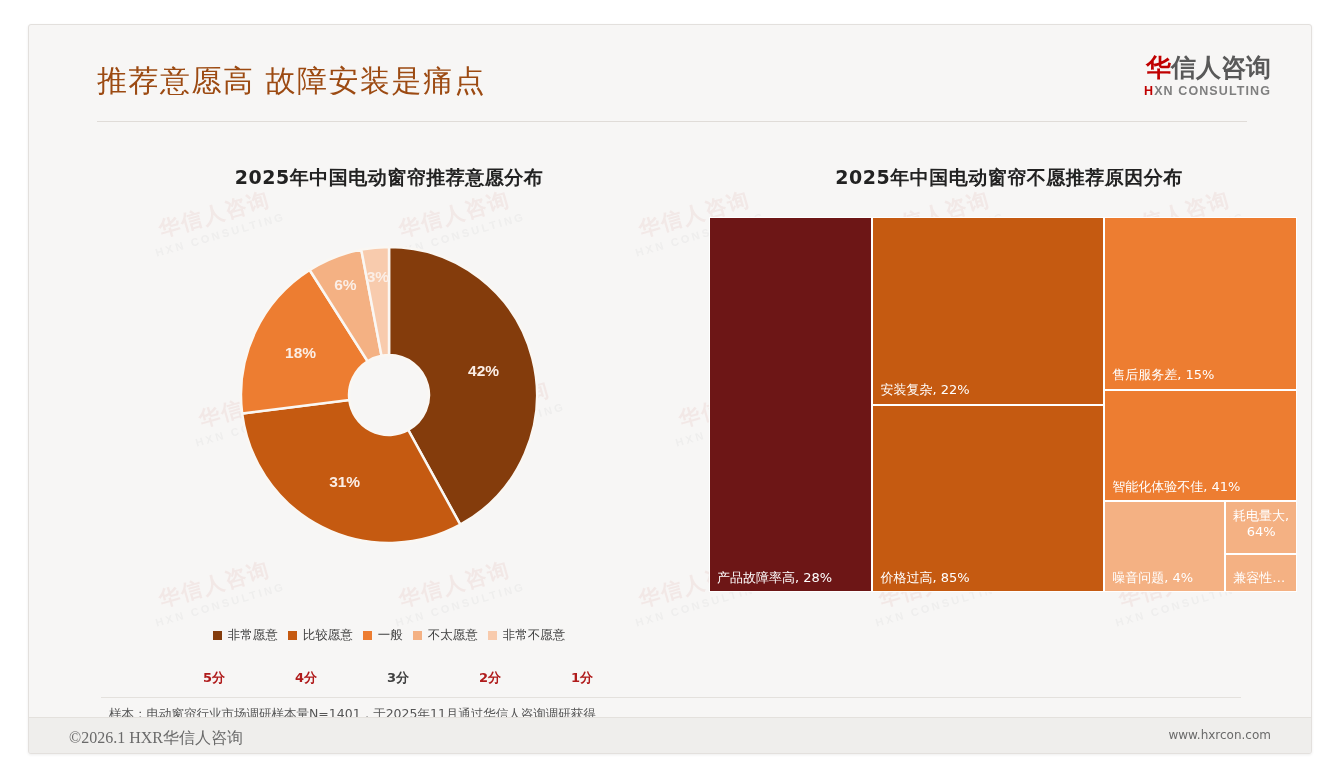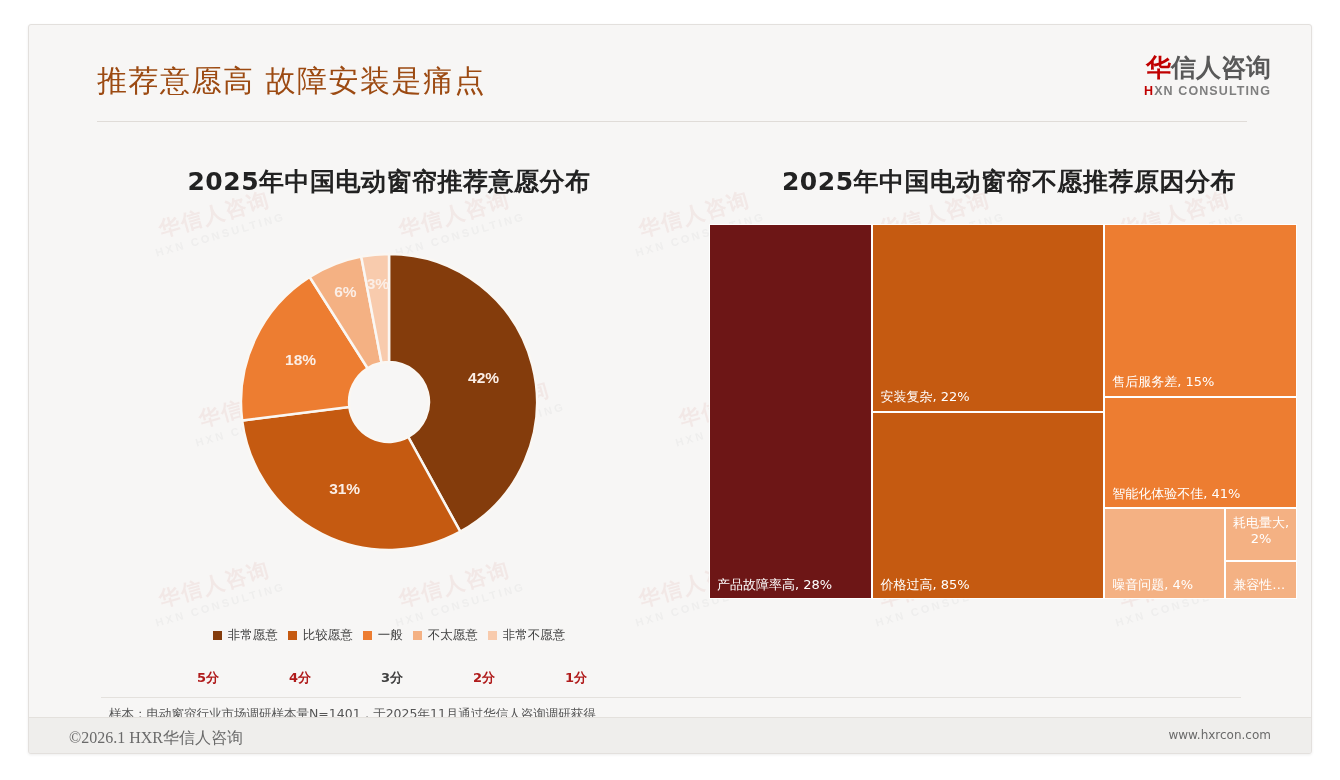--- a/index.html
+++ b/index.html
@@ -54,21 +54,21 @@
   .logo { position: absolute; right: 40px; top: 30px; text-align: right; }
   .logo-cn { font-size: 25px; font-weight: 700; color: #595959; letter-spacing: 0px;
              font-family: "DejaVu Sans", sans-serif; line-height: 1.05; }
   .logo-cn .red { color: #c00000; }
   .logo-en { font-size: 12.5px; font-weight: 700; color: #7f7f7f; letter-spacing: 1.1px; margin-top: 3px; }
   .logo-en .red { color: #c00000; }
 
   
   .panel { position: absolute; z-index: 4; }
   .panel-title {
-    text-align: center; font-size: 25px; font-weight: 700; color: #222222;
+    text-align: center; font-size: 19px; font-weight: 700; color: #222222;
     font-family: "DejaVu Sans", sans-serif; letter-spacing: 0.5px;
   }
 
   #panel-left  { left: 60px;  top: 140px; width: 600px; height: 540px; }
   #panel-right { left: 680px; top: 140px; width: 600px; height: 540px; }
 
   
   .donut-wrap { position: relative; width: 600px; height: 380px; margin-top: 14px; }
   .donut-svg { position: absolute; left: 0; top: 0; }
   .slice-label {
@@ -81,21 +81,21 @@
     position: absolute; left: 0; top: 462px; width: 600px;
     display: flex; justify-content: center; gap: 10px;
   }
   .legend-item { display: flex; align-items: center; gap: 6px; }
   .legend-swatch { width: 9px; height: 9px; display: inline-block; }
   .legend-text {
     font-size: 12.5px; color: #404040; font-family: "DejaVu Sans", sans-serif;
     white-space: nowrap;
   }
   .scores {
-    position: absolute; left: 3px; top: 504px; width: 600px;
+    position: absolute; left: 9px; top: 504px; width: 600px;
     display: flex; justify-content: center; gap: 0px;
   }
   .score-item {
     width: 92px; text-align: center;
     font-size: 13px; font-weight: 700; color: #b01b1b;
     font-family: "DejaVu Sans", sans-serif;
   }
 
   
   .tm-wrap {
@@ -277,21 +277,21 @@
         <div class="tm-cell" style="left: 67.2%; top: 0%; width: 32.8%; height: 46%; background: rgb(237, 125, 49);">
           <div class="tm-label">售后服务差, 15%</div>
         </div>
         <div class="tm-cell" style="left: 67.2%; top: 46%; width: 32.8%; height: 29.7%; background: rgb(237, 125, 49);">
           <div class="tm-label">智能化体验不佳, 41%</div>
         </div>
         <div class="tm-cell" style="left: 67.2%; top: 75.7%; width: 20.6%; height: 24.3%; background: rgb(244, 177, 131);">
           <div class="tm-label">噪音问题, 4%</div>
         </div>
         <div class="tm-cell" style="left: 87.8%; top: 75.7%; width: 12.2%; height: 14.2%; background: rgb(244, 177, 131);">
-          <div class="tm-label wrapcell">耗电量大, 2%</div>
+          <div class="tm-label wrapcell">耗电量大, 64%</div>
         </div>
         <div class="tm-cell" style="left: 87.8%; top: 89.9%; width: 12.2%; height: 10.1%; background: rgb(244, 177, 131);">
           <div class="tm-label">兼容性…</div>
         </div>
       </div>
   </div>
 
   <div class="footnote-rule"></div>
   <div class="footnote">样本：电动窗帘行业市场调研样本量N=1401，于2025年11月通过华信人咨询调研获得</div>
 

